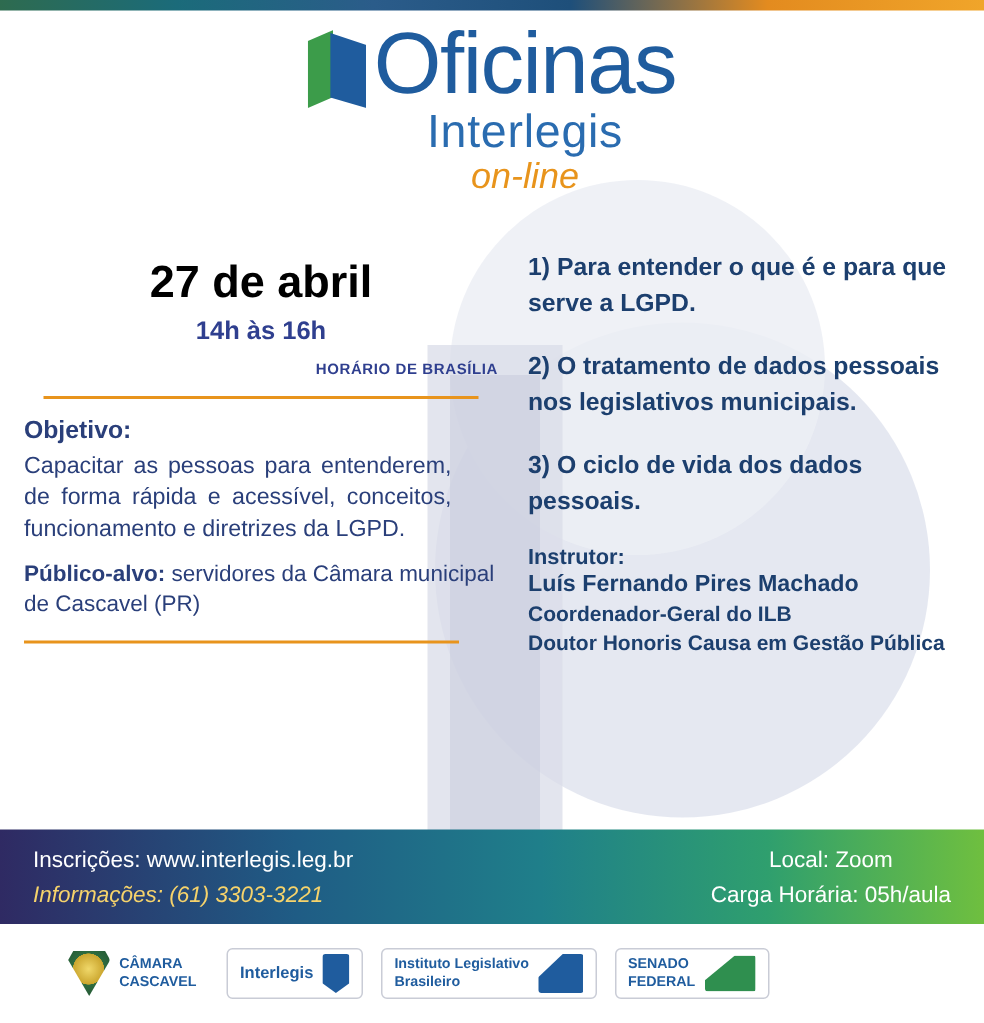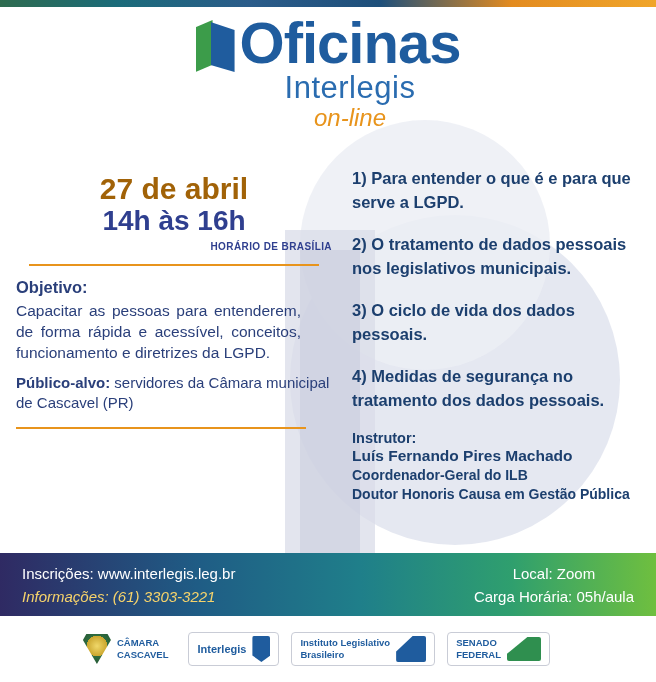--- a/index.html
+++ b/index.html
@@ -56,21 +56,21 @@
     position:absolute; left:0; top:0; width:17px; height:52px;
     background:#3c9c4a;
     clip-path: polygon(0 14%, 100% 0, 100% 86%, 0 100%);
   }
   .logo-mark .lm-blue {
     position:absolute; left:15px; top:2px; width:24px; height:50px;
     background:#1f5c9e;
     clip-path: polygon(0 0, 100% 16%, 100% 100%, 0 86%);
   }
   .logo-title {
-    font-size: 58px; line-height: 58px; color: #1f5c9e; font-weight: 700;
+    font-size: 58px; line-height: 58px; color: #1f5c9e; font-weight: 400;
     letter-spacing: -1px;
   }
   .logo-sub {
     font-size: 31px; color: #2a6cb0; margin-top: -2px; letter-spacing: .5px;
   }
   .logo-sub2 {
     font-size: 24px; color: #e8941c; font-style: italic; margin-top: -2px;
   }
 
   
@@ -93,26 +93,26 @@
     background: linear-gradient(90deg, #1d4f7f 0%, #2a6d8e 60%, #2f8f84 100%);
     font-size: 25px; font-weight: 400;
   }
 
   
   .columns { position: relative; display: flex; padding: 0 16px; margin-top: 16px; }
   .col-left { width: 316px; position: relative; }
   .col-right { width: 300px; position: relative; padding-left: 20px; }
 
   .date {
-    text-align: center; color: #a16207; font-weight: 700;
+    text-align: center; color: #000000; font-weight: 700;
     font-size: 30px; line-height: 34px; margin-top: 6px;
   }
   .time {
     text-align: center; color: #2f3f8f; font-weight: 700;
-    font-size: 28px; line-height: 30px;
+    font-size: 17px; line-height: 30px;
   }
   .tz {
     text-align: right; color: #2f3f8f; font-weight: 700;
     font-size: 10px; letter-spacing: .4px; margin-top: 5px;
   }
   .divider {
     height: 2px; background: #e8941c; margin: 12px auto 12px auto; width: 290px;
   }
   .obj-label { color: #2a3f7a; font-weight: 700; font-size: 16.5px; }
   .obj-text {
@@ -140,21 +140,21 @@
     padding: 0 22px; color: #fff;
   }
   .foot-left div { font-size: 15px; line-height: 23px; }
   .foot-left .info { color: #f6d36b; font-style: italic; }
   .foot-right { text-align: center; }
   .foot-right div { font-size: 15px; line-height: 23px; }
 
   
   .logos {
     position: absolute; left: 0; bottom: 0; width: 550px; height: 66px;
-    display: flex; align-items: center; justify-content: flex-end; gap: 12px;
+    display: flex; align-items: center; justify-content: center; gap: 12px;
     background: #fff;
   }
   .logo-box {
     display: flex; align-items: center; gap: 6px;
     border: 1px solid #c9ccd6; border-radius: 4px;
     padding: 4px 8px; height: 34px; background: #fff;
   }
   .logo-box.plain { border: none; }
   .lb-text { font-size: 11px; color: #1f5c9e; font-weight: 700; line-height: 12px; }
   .lb-text.small { font-size: 9.5px; }
@@ -218,21 +218,20 @@
         <span>Público-alvo:</span>
         <span class="pub-text" style="display:inline;font-weight:400">servidores da Câmara municipal de Cascavel (PR)</span>
       </div>
       <div class="divider2"></div>
     </div>
 
     <div class="col-right">
       <div class="item">1) Para entender o que é e para que serve a LGPD.</div>
       <div class="item">2) O tratamento de dados pessoais nos legislativos municipais.</div>
       <div class="item">3) O ciclo de vida dos dados pessoais.</div>
-      <div class="item">4) Medidas de segurança no tratamento dos dados pessoais.</div>
       <div class="instr-label">Instrutor:</div>
       <div class="instr-name">Luís Fernando Pires Machado</div>
       <div class="instr-role">Coordenador-Geral do ILB</div>
       <div class="instr-role">Doutor Honoris Causa em Gestão Pública</div>
     </div>
 
   </div>
 
   <div class="footer-band">
     <div class="foot-left">

